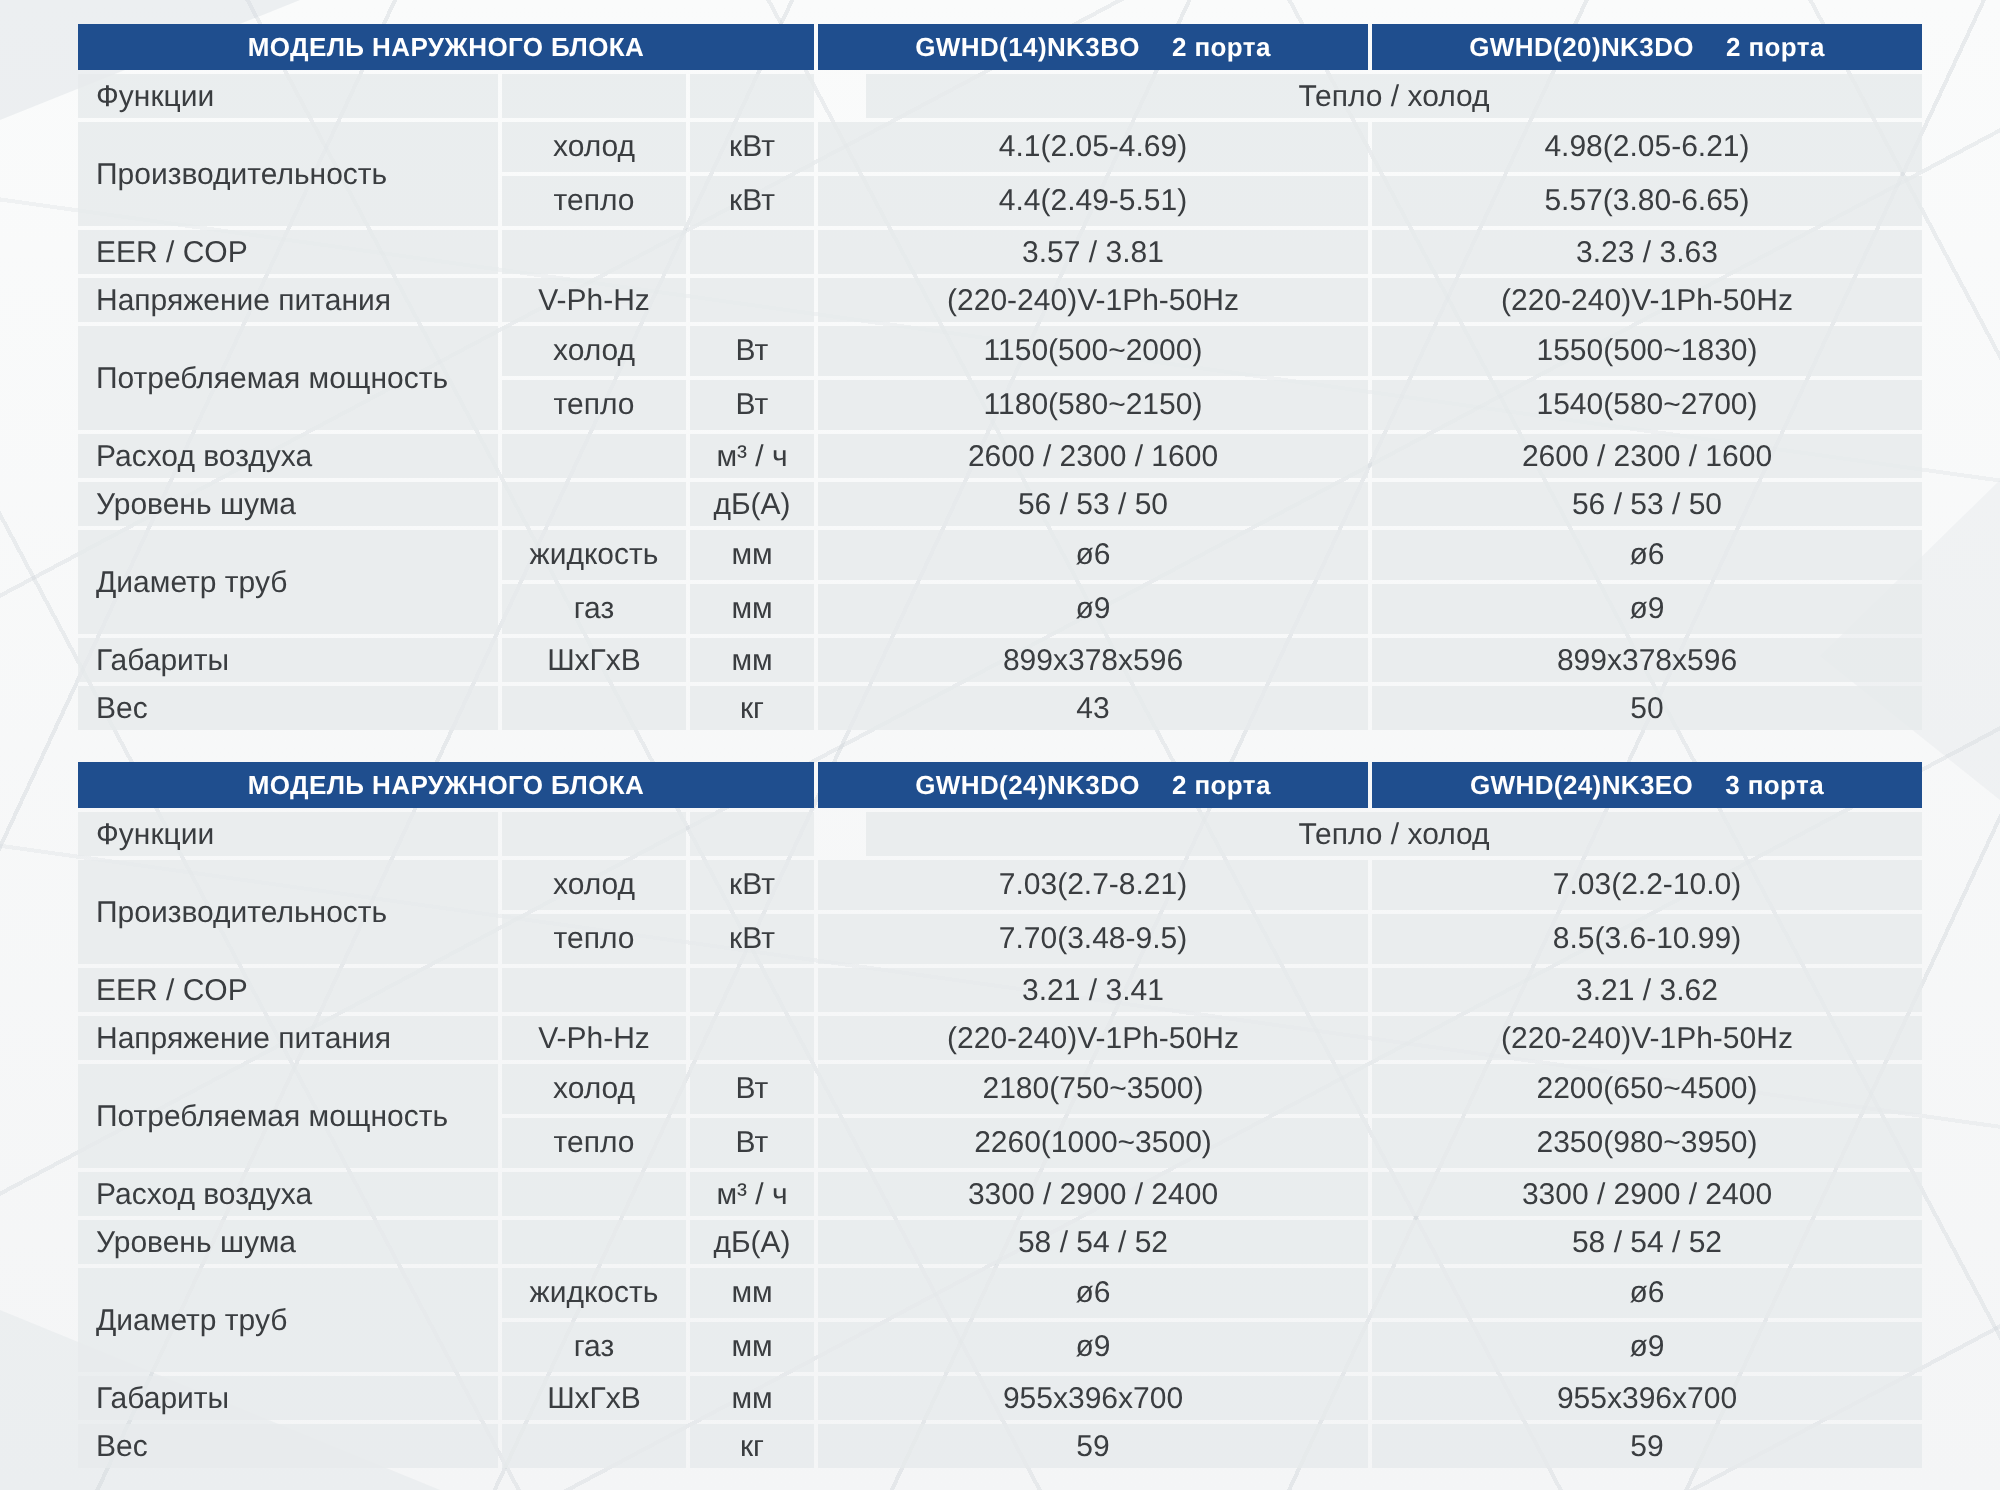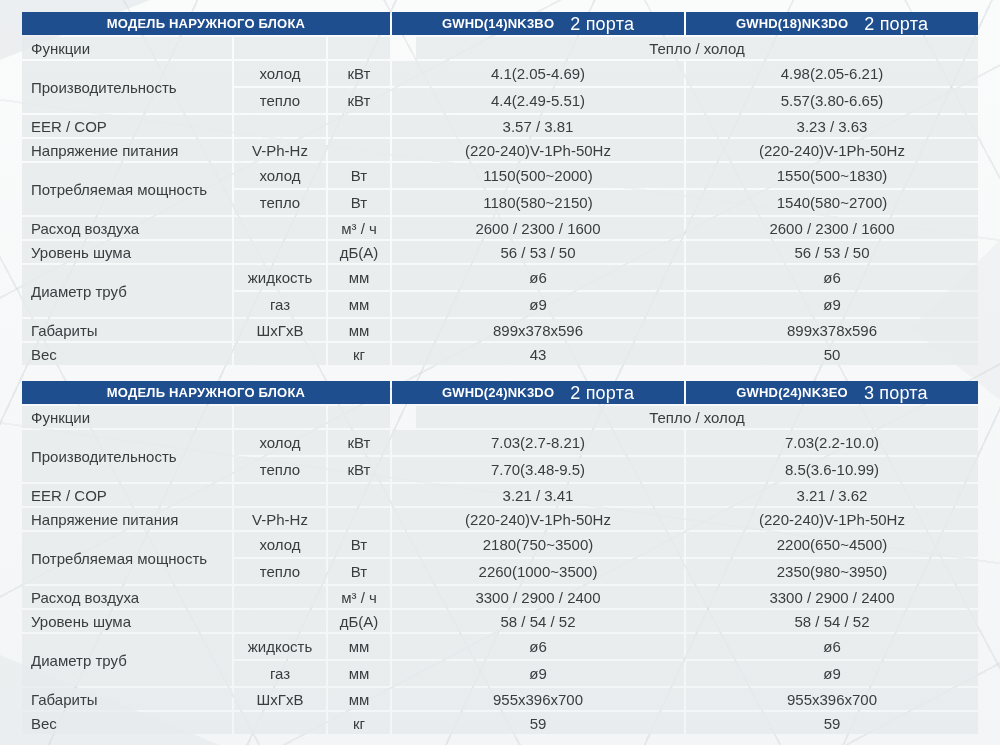--- a/index.html
+++ b/index.html
@@ -10,57 +10,57 @@
       repeating-linear-gradient(115deg, transparent 0 178px, rgba(203,209,214,.38) 178px 180px),
       repeating-linear-gradient(62deg, transparent 0 228px, rgba(203,209,214,.33) 228px 230px),
       repeating-linear-gradient(152deg, transparent 0 262px, rgba(196,203,209,.28) 262px 264px),
       repeating-linear-gradient(8deg, transparent 0 318px, rgba(203,209,214,.22) 318px 320px),
       linear-gradient(180deg,#fafbfb,#f4f5f6);
   }
   .decor{position:absolute;pointer-events:none;}
   .poly1{left:0;top:0;width:150px;height:60px;background:rgba(206,212,217,.30);clip-path:polygon(0 0,100% 0,0 100%);}
   .poly2{left:0;bottom:0;width:220px;height:90px;background:rgba(206,212,217,.22);clip-path:polygon(0 100%,100% 100%,0 0);}
   .poly3{right:0;top:240px;width:90px;height:160px;background:rgba(210,216,221,.20);clip-path:polygon(100% 0,100% 100%,0 55%);}
-  .page{position:relative;width:1000px;height:745px;padding:12px 22px 0;box-sizing:border-box;}
+  .page{position:relative;width:1000px;height:745px;padding:12px 39px 0;box-sizing:border-box;}
   .spec-table{
     position:relative;display:grid;
     grid-template-columns:210px 92px 62px 1fr 1fr;
     grid-template-rows:23px 22px 25px 25px 22px 22px 25px 25px 22px 22px 25px 25px 22px 22px;
     column-gap:2px;row-gap:2px;
     margin-bottom:16px;
   }
   .cell{
     background:rgba(231,234,236,.82);
     display:flex;align-items:center;justify-content:center;
     font-size:15px;color:#3a3d40;white-space:nowrap;line-height:1;
   }
   .cell.lbl{justify-content:flex-start;padding-left:9px;}
   .cell.head{background:#1f4e8e;color:#ffffff;font-weight:700;font-size:13px;letter-spacing:.2px;}
   .span3{grid-column:1 / span 3;}
   .vspan2{grid-column:4 / span 2;margin-left:24px;}
   .rs2{grid-row:span 2;text-align:center;}
   .model .mname{font-weight:700;margin-right:16px;}
-  .model .mports{font-weight:400;font-size:18px;text-align:right;}
+  .model .mports{font-weight:700;font-size:13px;text-align:right;}
 </style>
 </head>
 <body>
 
 <div class="page">
   <div class="decor poly1"></div>
   <div class="decor poly2"></div>
   <div class="decor poly3"></div>
 
   <section class="spec-table">
     <div class="cell head span3">МОДЕЛЬ НАРУЖНОГО БЛОКА</div>
     <div class="cell head model">
       <span class="mname">GWHD(14)NK3BO</span>
       <span class="mports">2 порта</span>
     </div>
     <div class="cell head model">
-      <span class="mname">GWHD(18)NK3DO</span>
+      <span class="mname">GWHD(20)NK3DO</span>
       <span class="mports">2 порта</span>
     </div>
 
     <div class="cell lbl">Функции</div>
     <div class="cell"></div>
     <div class="cell"></div>
     <div class="cell vspan2">Тепло / холод</div>
 
     <div class="cell lbl rs2">Производительность</div>
     <div class="cell">холод</div>

